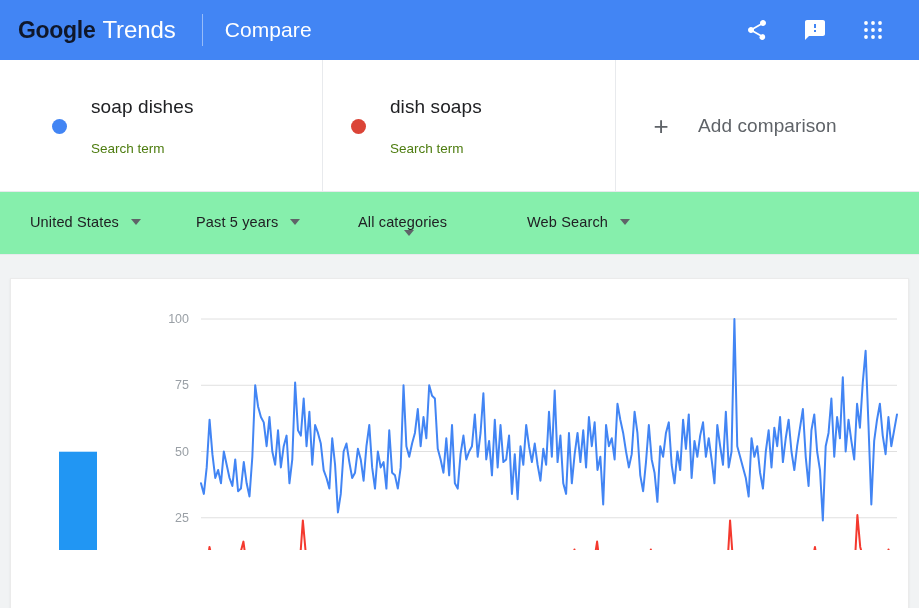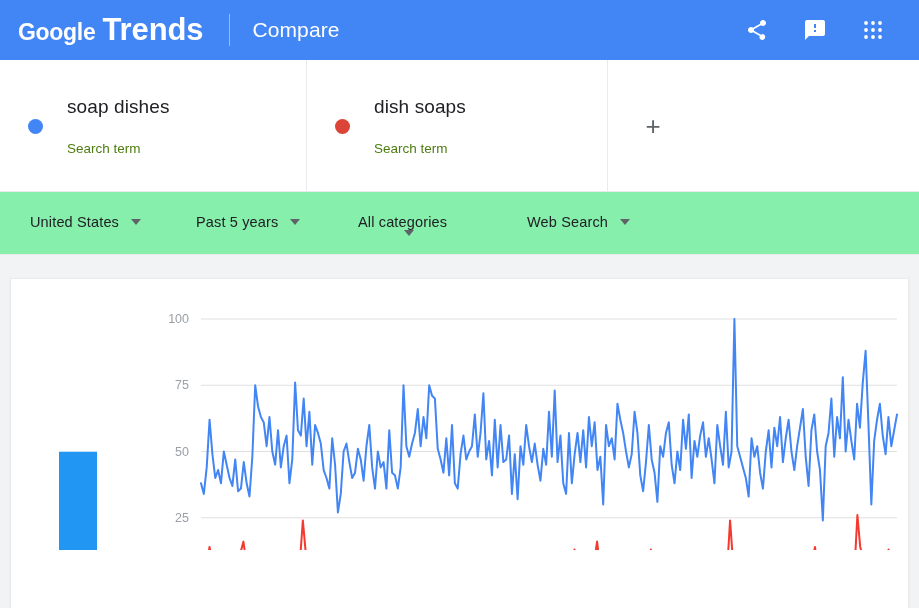--- a/index.html
+++ b/index.html
@@ -14,43 +14,44 @@
   #app { position: relative; width: 919px; height: 608px; background: #ffffff; }
 
   
   .header {
     position: absolute; left: 0; top: 0; width: 919px; height: 60px;
     background: #4285f4;
     display: flex; align-items: center;
   }
   .brand { display: flex; align-items: baseline; margin-left: 18px; }
   .brand-google {
-    color: #ffffff; font-size: 23px; font-weight: bold; letter-spacing: -0.3px;
+    color: #0f172a; font-size: 23px; font-weight: bold; letter-spacing: -0.3px;
   }
   .brand-trends {
-    color: #ffffff; font-size: 31px; font-weight: 700; margin-left: 7px; letter-spacing: -0.1px;
+    color: #ffffff; font-size: 24px; font-weight: 400; margin-left: 7px; letter-spacing: -0.1px;
   }
   .brand-divider {
     width: 1px; height: 32px; background: rgba(255,255,255,0.45); margin: 0 22px 0 26px;
     align-self: center;
   }
   .nav-compare {
     color: #ffffff; font-size: 21px; font-weight: 400; letter-spacing: 0.1px;
   }
   .header-actions {
     margin-left: auto; display: flex; align-items: center; gap: 34px; margin-right: 34px;
   }
   .hicon { width: 24px; height: 24px; display: block; cursor: pointer; }
   .hicon svg { display: block; }
 
   
   .compare-row {
     position: absolute; left: 0; top: 60px; width: 919px; height: 132px;
     background: #ffffff; display: flex;
     border-bottom: 1px solid #e8eaed;
+    padding-left: 24px;
   }
   .cmp-card {
     position: relative; height: 132px; display: flex; align-items: center;
     padding-left: 28px;
     border-right: 1px solid #e8eaed;
   }
   .cmp-card.c1 { width: 307px; }
   .cmp-card.c2 { width: 301px; }
   .cmp-card.c3 { width: 311px; border-right: none; padding-left: 36px; }
   .dot { width: 15px; height: 15px; border-radius: 50%; flex: 0 0 auto; }
@@ -172,20 +173,21 @@
     <div class="cmp-card c2">
       <span class="dot" style="background:#db4437"></span>
       <div class="cmp-text">
         <div class="cmp-term">dish soaps</div>
         <div class="cmp-sub">Search term</div>
       </div>
     </div>
 
     <div class="cmp-card c3">
       <span class="plus-icon">+</span>
+      <span class="add-label">Add comparison</span>
     </div>
 
   </div>
 
   <div class="filter-row">
     <div class="filter f1">
       <span>United States</span>
       <span class="caret"></span>
     </div>
     <div class="filter f2">

